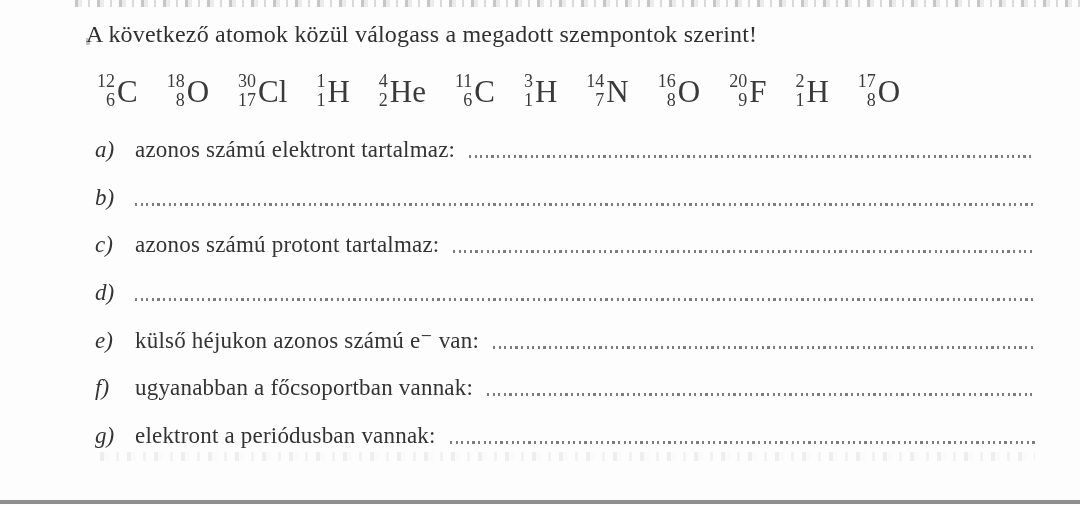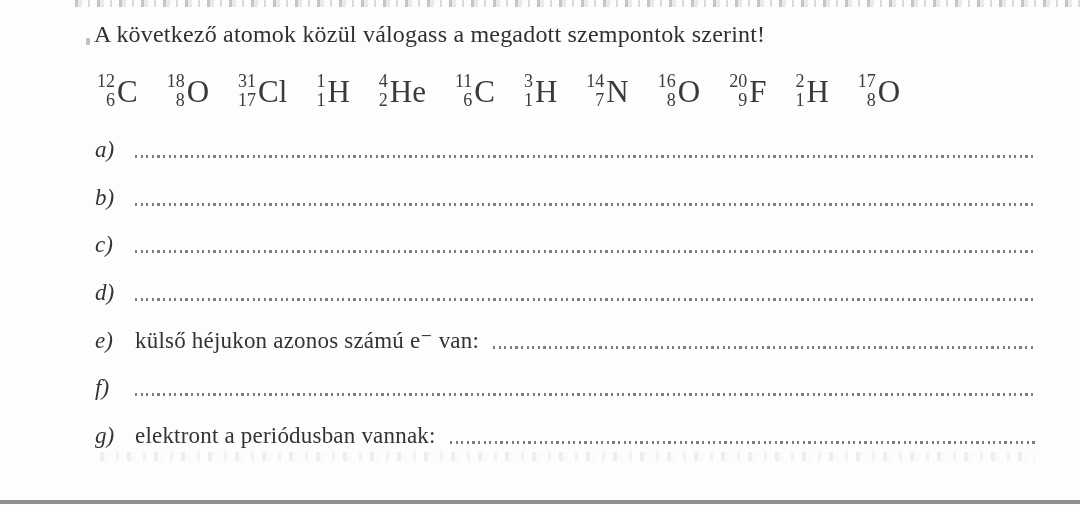--- a/index.html
+++ b/index.html
@@ -37,21 +37,21 @@
     left: 86px;
     top: 38px;
     width: 4px;
     height: 7px;
     background: #c2c2c2;
     border-radius: 1px;
   }
 
   .title {
     position: absolute;
-    left: 94px;
+    left: 86px;
     top: 21px;
     font-size: 24px;
     letter-spacing: 0.2px;
     color: #303030;
     white-space: nowrap;
   }
 
   .isotopes {
     position: absolute;
     left: 97px;
@@ -158,21 +158,21 @@
   <span class="nuclide">
     <span class="stack">
       <span class="mass">18</span>
       <span class="atomic">8</span>
     </span>
     <span class="sym">O</span>
   </span>
 
   <span class="nuclide">
     <span class="stack">
-      <span class="mass">31</span>
+      <span class="mass">30</span>
       <span class="atomic">17</span>
     </span>
     <span class="sym">Cl</span>
   </span>
 
   <span class="nuclide">
     <span class="stack">
       <span class="mass">1</span>
       <span class="atomic">1</span>
     </span>
@@ -240,46 +240,49 @@
       <span class="mass">17</span>
       <span class="atomic">8</span>
     </span>
     <span class="sym">O</span>
   </span>
 </div>
 
   <div class="questions" id="question-list">
   <div class="q-row">
     <span class="q-label">a)</span>
+    <span class="q-text">azonos számú elektront tartalmaz:</span>
     <span class="dots"></span>
   </div>
 
   <div class="q-row">
     <span class="q-label">b)</span>
     <span class="dots"></span>
   </div>
 
   <div class="q-row">
     <span class="q-label">c)</span>
+    <span class="q-text">azonos számú protont tartalmaz:</span>
     <span class="dots"></span>
   </div>
 
   <div class="q-row">
     <span class="q-label">d)</span>
     <span class="dots"></span>
   </div>
 
   <div class="q-row">
     <span class="q-label">e)</span>
     <span class="q-text">külső héjukon azonos számú e⁻ van:</span>
     <span class="dots"></span>
   </div>
 
   <div class="q-row">
     <span class="q-label">f)</span>
+    <span class="q-text">ugyanabban a főcsoportban vannak:</span>
     <span class="dots"></span>
   </div>
 
   <div class="q-row">
     <span class="q-label">g)</span>
     <span class="q-text">elektront a periódusban vannak:</span>
     <span class="dots"></span>
   </div>
 </div>
 

